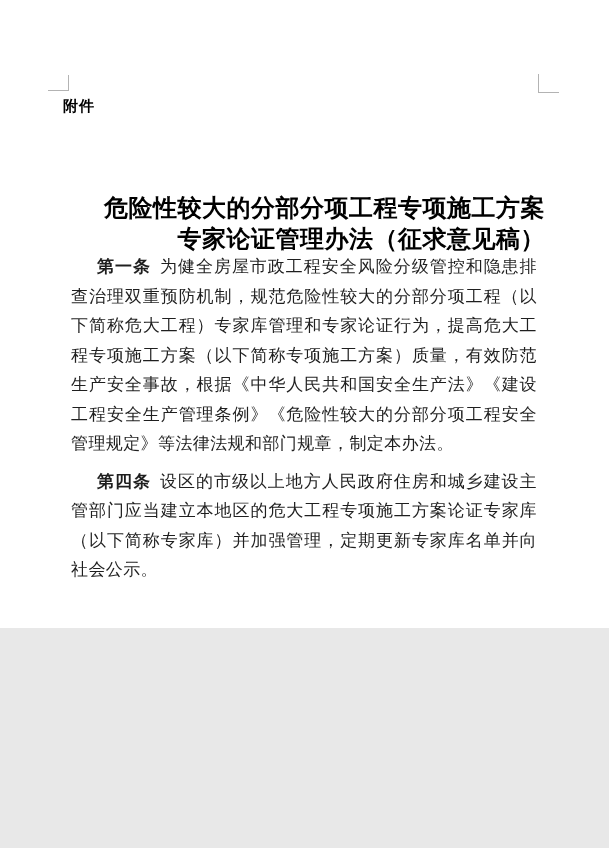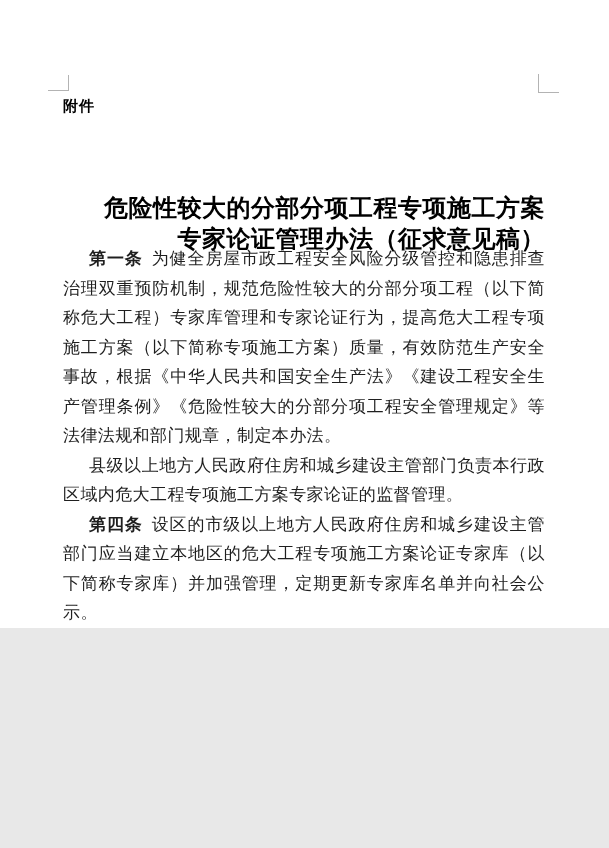--- a/index.html
+++ b/index.html
@@ -53,21 +53,21 @@
     left: 63px;
     top: 244px;
     width: 482px;
     font-size: 17px;
     line-height: 29.5px;
     letter-spacing: 0.4px;
     color: var(--text-color);
     text-align: justify;
     text-justify: inter-character;
   }
-  .doc-body p { margin: 0; text-indent: 26px; }
+  .doc-body p { margin: 8px; text-indent: 26px; }
   .article-number { font-weight: 700; margin-right: 9px; }
 
   .page-number {
     position: absolute;
     top: 813px;
     right: 70px;
     font-size: 15px;
     letter-spacing: 2px;
     color: var(--pagenum-color);
     font-family: "Liberation Serif", "DejaVu Serif", serif;
@@ -88,19 +88,18 @@
   <div class="doc-title">
     <div>危险性较大的分部分项工程专项施工方案</div>
     <div>专家论证管理办法（征求意见稿）</div>
   </div>
 
   <div class="doc-body">
   <p><span class="article-number">第一条</span><span>为健全房屋市政工程安全风险分级管控和隐患排查治理双重预防机制，规范危险性较大的分部分项工程（以下简称危大工程）专家库管理和专家论证行为，提高危大工程专项施工方案（以下简称专项施工方案）质量，有效防范生产安全事故，根据《中华人民共和国安全生产法》《建设工程安全生产管理条例》《危险性较大的分部分项工程安全管理规定》等法律法规和部门规章，制定本办法。</span></p>
 
 
 
-  <p><span>县级以上地方人民政府住房和城乡建设主管部门负责本行政区域内危大工程专项施工方案专家论证的监督管理。</span></p>
 
   <p><span class="article-number">第四条</span><span>设区的市级以上地方人民政府住房和城乡建设主管部门应当建立本地区的危大工程专项施工方案论证专家库（以下简称专家库）并加强管理，定期更新专家库名单并向社会公示。</span></p>
 </div>
 
   <div class="page-number">— 1 —</div>
 </div>
 
 </body></html>

